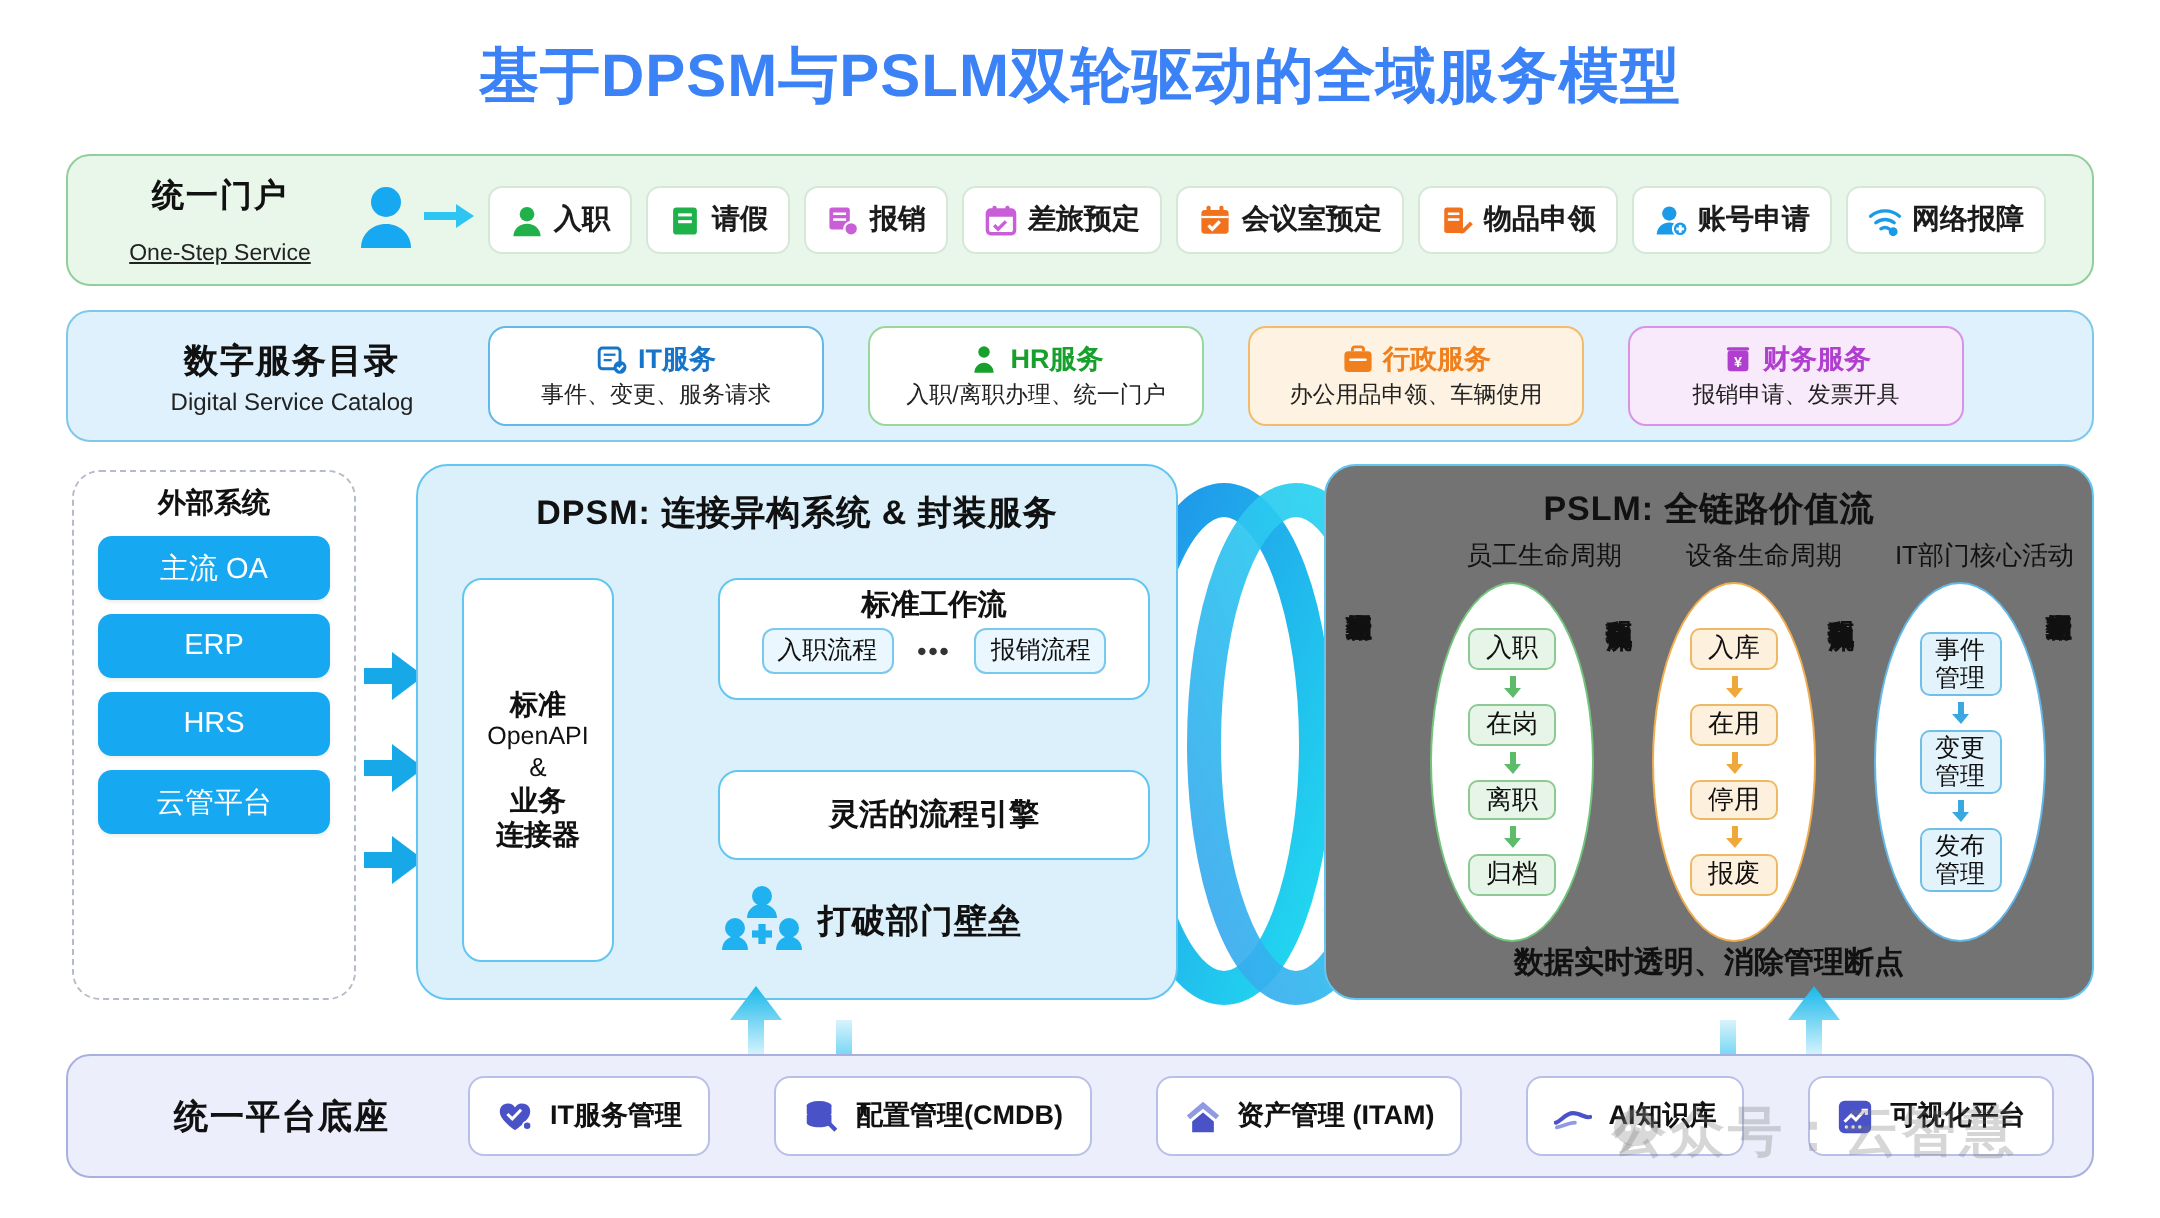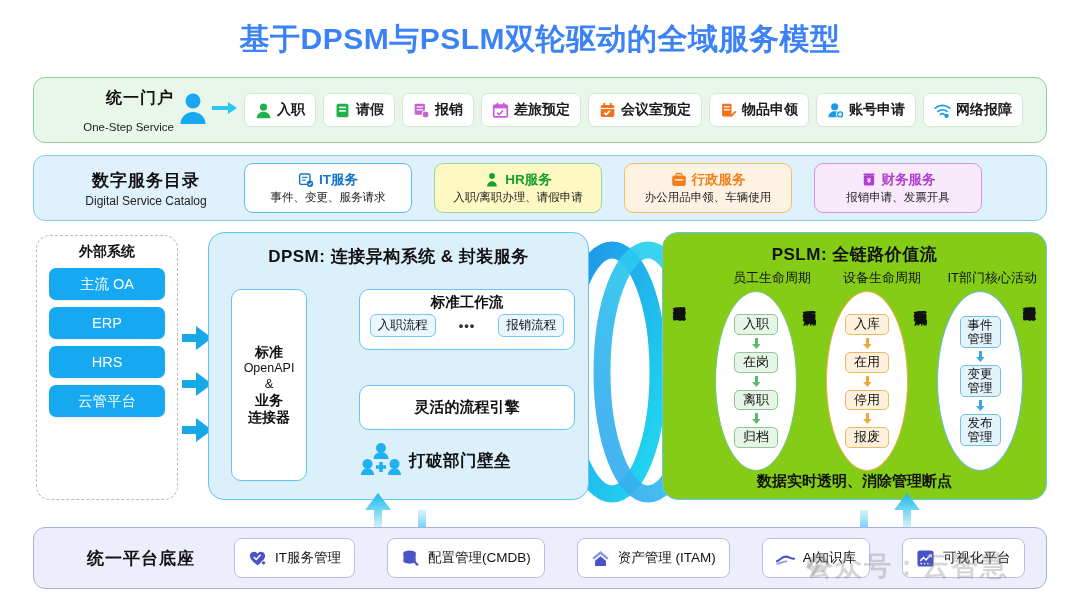--- a/index.html
+++ b/index.html
@@ -26,23 +26,23 @@
   
   #portal-row {
     position: absolute;
     left: 33px; top: 77px; width: 1014px; height: 66px;
     background: #e9f6ea;
     border: 1.5px solid #90cf9a;
     border-radius: 12px;
     display: flex; align-items: center;
     padding: 0 12px;
   }
-  .portal-title { width: 128px; text-align: right; flex: none; }
+  .portal-title { width: 128px; text-align: center; flex: none; }
   .portal-title .cn { font-size: 16px; font-weight: 800; color: #111; letter-spacing:1px;}
-  .portal-title .en { font-size: 11.5px; color: #222; margin-top: 12px; }
+  .portal-title .en { font-size: 11.5px; color: #222; margin-top: 12px; text-decoration: underline; }
 
   .portal-user-icon { flex: none; margin: 0 2px 0 4px; }
   .portal-arrow { flex: none; margin: 0 6px 0 2px; }
 
   .portal-chips { display: flex; gap: 7px; align-items: center; flex: 1; }
   .chip {
     background: #ffffff;
     border: 1px solid #d5e8d8;
     border-radius: 7px;
     height: 34px;
@@ -74,21 +74,21 @@
     display: flex; flex-direction: column;
     align-items: center; justify-content: center;
     gap: 1px;
   }
   .cat-card .head { display: flex; align-items: center; gap: 5px; font-size: 13.5px; font-weight: 800; }
   .cat-card .sub  { font-size: 11.5px; color: #222; }
   .cat-card .ic { width: 16px; height: 16px; display:block; }
 
   .cat-it  { background:#ffffff; border:1.2px solid #63b8e8; }
   .cat-it  .head { color:#1675c8; }
-  .cat-hr  { background:#fef9c3; border:1.2px solid #9ad79c; }
+  .cat-hr  { background:#ffffff; border:1.2px solid #9ad79c; }
   .cat-hr  .head { color:#17a02c; }
   .cat-adm { background:#fef3e2; border:1.2px solid #f3bc6c; }
   .cat-adm .head { color:#f0801e; }
   .cat-fin { background:#f8e9fb; border:1.2px solid #d993e6; }
   .cat-fin .head { color:#b03fd0; }
 
   
   #mid-band { position: absolute; left: 0; top: 230px; width: 1080px; height: 282px; }
 
   
@@ -131,21 +131,21 @@
   #connector-box .l3 { font-size:13px; }
   #connector-box .l4 { font-size:14px; font-weight:700; }
   #connector-box .l5 { font-size:14px; font-weight:700; }
 
   #workflow-box {
     position:absolute; left: 150px; top: 56px; width: 216px; height: 61px;
     background:#ffffff; border:1.4px solid #63c6f0; border-radius:10px;
     padding-top:3px;
   }
   #workflow-box .wf-title { text-align:center; font-size:14.5px; font-weight:600; color:#111; }
-  #workflow-box .wf-row { display:flex; align-items:center; justify-content:center; gap:23px; margin-top:2px; }
+  #workflow-box .wf-row { display:flex; align-items:center; justify-content:center; gap:12px; margin-top:2px; }
   .wf-chip {
     background:#eaf7fe; border:1.1px solid #79c9ee; border-radius:6px;
     font-size:12.5px; color:#111; padding:2px 7px;
   }
   .wf-dots { color:#333; font-size:13px; letter-spacing:1px; font-weight:800; }
 
   #engine-box {
     position:absolute; left: 150px; top: 152px; width: 216px; height: 45px;
     background:#ffffff; border:1.4px solid #63c6f0; border-radius:10px;
     display:flex; align-items:center; justify-content:center;
@@ -154,21 +154,21 @@
 
   #silo-row {
     position:absolute; left: 152px; top: 206px; width: 220px; height: 44px;
     display:flex; align-items:center; gap: 8px;
   }
   #silo-row .silo-label { font-size:16.5px; font-weight:800; color:#111; letter-spacing:.5px;}
 
   
   #pslm-panel {
     position:absolute; left: 662px; top: 2px; width: 385px; height: 268px;
-    background:#84cc16; border:1.6px solid #63c6f0; border-radius:16px;
+    background:#737373; border:1.6px solid #63c6f0; border-radius:16px;
   }
   #pslm-title { text-align:center; font-size:17px; font-weight:800; color:#111; padding-top:10px; letter-spacing:.5px;}
   #pslm-caption { position:absolute; bottom: 8px; width:100%; text-align:center; font-size:15px; font-weight:600; color:#111; }
 
   .vtext {
     writing-mode: vertical-rl;
     text-orientation: upright;
     font-size: 13px;
     font-weight: 600;
     color: #111;
@@ -203,21 +203,21 @@
     background: #eceefb;
     border: 1.5px solid #a8b0e0;
     border-radius: 12px;
     display:flex; align-items:center; padding: 0 14px;
   }
   #foundation-row .fd-title { width: 186px; text-align:center; font-size:17px; font-weight:800; color:#111; flex:none; letter-spacing:1px;}
   .fd-cards { display:flex; gap: 32px; flex:1; }
   .fd-card {
     background:#ffffff; border:1.2px solid #b9c0e8; border-radius:8px;
     height:40px; display:flex; align-items:center; gap:8px; padding: 0 13px;
-    font-size:13.5px; font-weight:400; color:#111; white-space:nowrap;
+    font-size:13.5px; font-weight:700; color:#111; white-space:nowrap;
   }
   .fd-card .ic { width:19px; height:19px; flex:none; display:block; }
 
   
   .overlay { position:absolute; left:0; top:0; pointer-events:none; }
 
   
   #watermark {
     position:absolute; left: 806px; top: 548px;
     font-size: 27px; font-weight: 700;
@@ -382,21 +382,21 @@
     <div class="cat-card cat-hr">
       <div class="head">
         <span class="ic">
           <svg viewBox="0 0 20 20" width="16" height="16">
               <circle cx="10" cy="5" r="3.6" fill="#17a02c"></circle>
               <path d="M4 18c0-3.6 2.7-6.3 6-6.3s6 2.7 6 6.3z" fill="#17a02c"></path>
             </svg>
         </span>
         <span>HR服务</span>
       </div>
-      <div class="sub">入职/离职办理、请假申请</div>
+      <div class="sub">入职/离职办理、统一门户</div>
     </div>
 
     <div class="cat-card cat-adm">
       <div class="head">
         <span class="ic">
           <svg viewBox="0 0 20 20" width="16" height="16">
               <rect x="1.5" y="4.5" width="17" height="13" rx="2.5" fill="#f0801e"></rect>
               <path d="M6.5 4.5V3.4a1.6 1.6 0 0 1 1.6-1.6h3.8a1.6 1.6 0 0 1 1.6 1.6v1.1" stroke="#f0801e" stroke-width="1.8" fill="none"></path>
               <rect x="4.5" y="9" width="11" height="1.6" rx=".8" fill="#fff"></rect>
             </svg>

